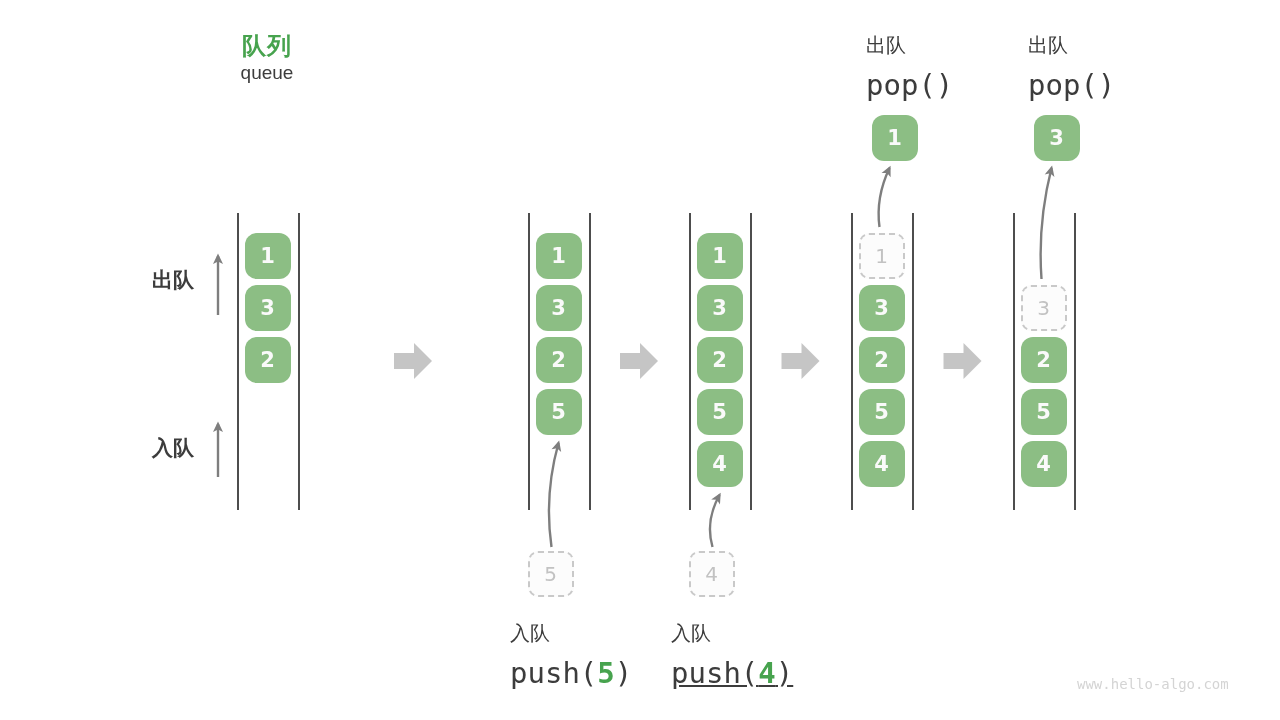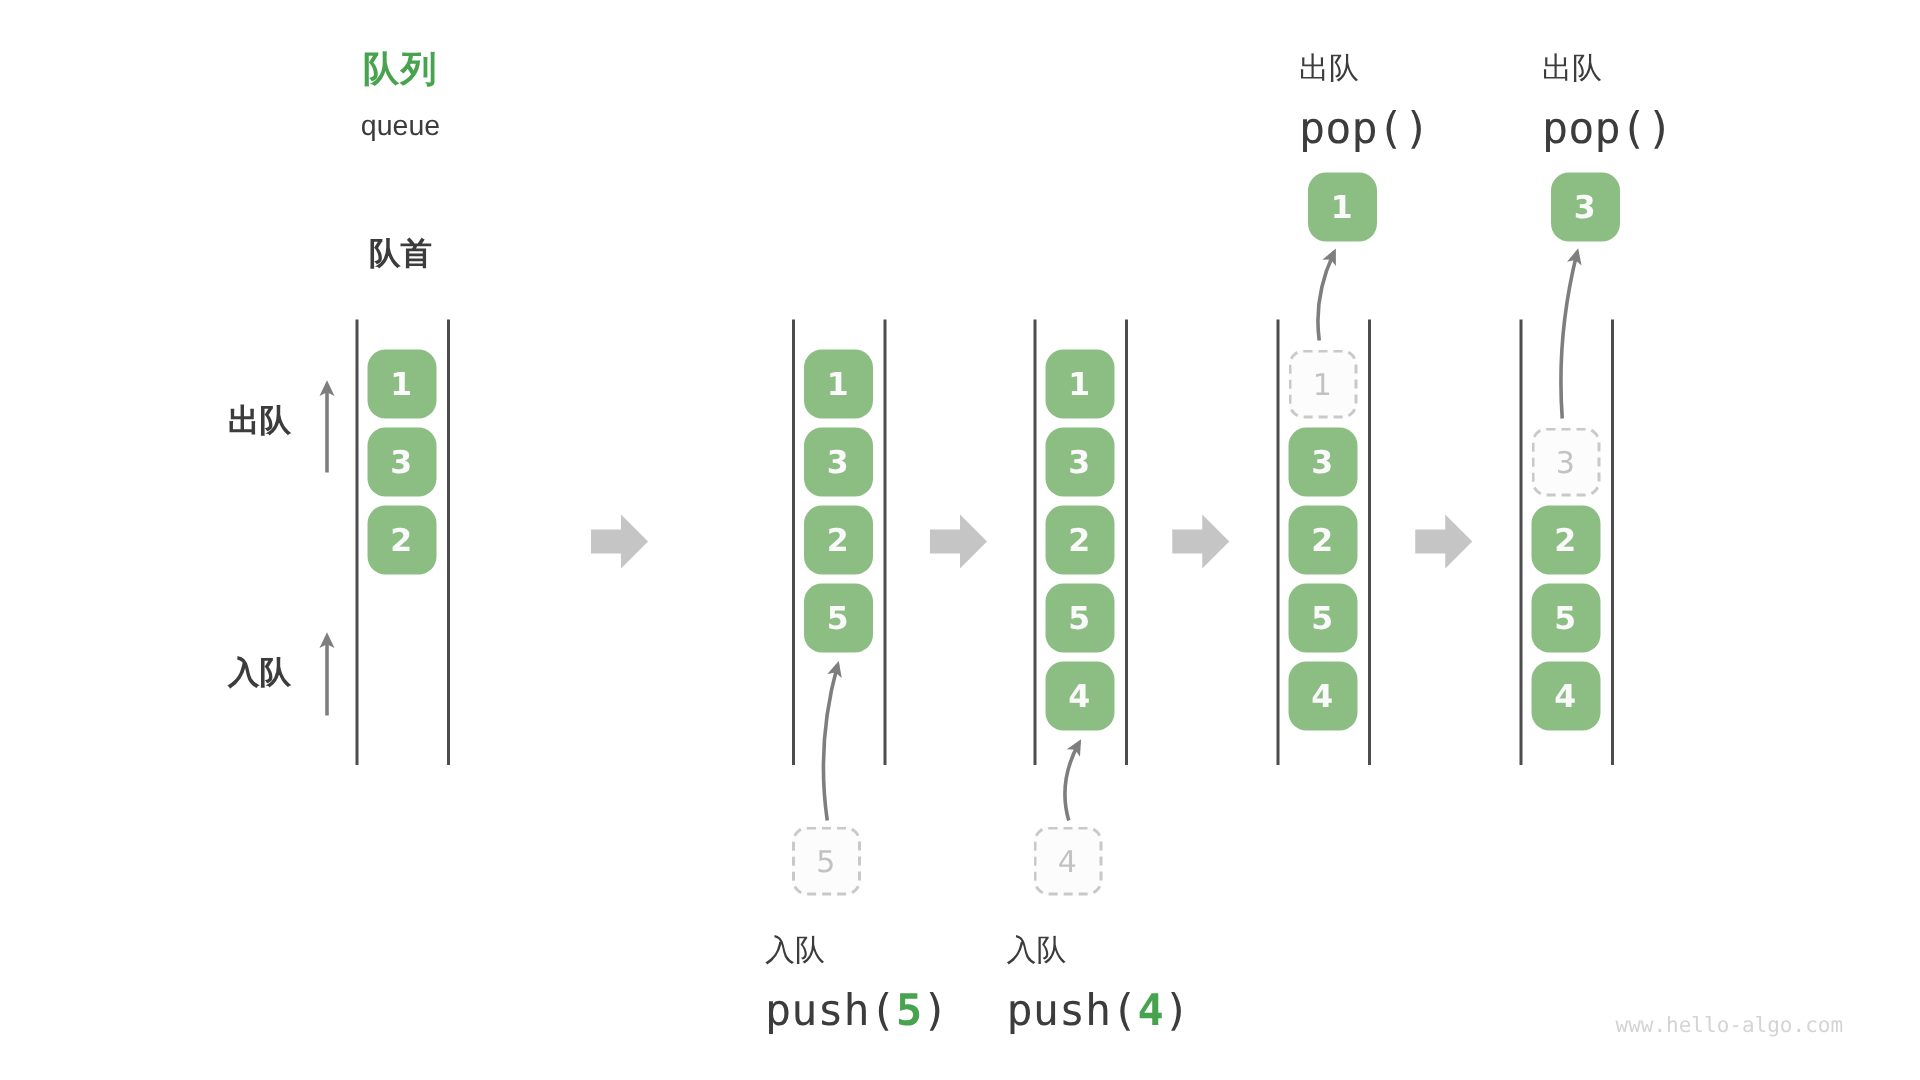--- a/index.html
+++ b/index.html
@@ -4,21 +4,21 @@
 <style>
   html,body { margin:0; padding:0; background:#ffffff; }
   .stage {
     position:relative; width:1280px; height:720px; background:#ffffff;
     font-family:"Liberation Sans","DejaVu Sans",sans-serif; overflow:hidden;
   }
   .overlay { position:absolute; left:0; top:0; width:1280px; height:720px; pointer-events:none; }
 
   .title-block { position:absolute; left:200px; top:30px; width:134px; text-align:center; }
   .title-zh { font-size:24px; font-weight:bold; color:var(--accent-green); letter-spacing:1px; }
-  .title-en { font-size:19px; color:var(--text-dark); margin-top:12px; }
+  .title-en { font-size:19px; color:var(--text-dark); margin-top:0; }
 
   .zh-label { position:absolute; font-size:21px; font-weight:bold; color:var(--text-dark); }
   .centered { width:134px; text-align:center; }
 
   .vline { position:absolute; top:213px; height:297px; width:2px; background:var(--line-gray); }
 
   .cell {
     position:absolute; width:46px; height:46px; border-radius:12px;
     background:var(--box-green); color:var(--cell-text);
     font-size:21px; font-weight:bold;
@@ -64,21 +64,20 @@
         <polygon points="943.5,353 963.5,353 963.5,343 981.5,361 963.5,379 963.5,369 943.5,369" fill="#C5C5C5"></polygon>
         <path d="M 1041.5 279 Q 1037.5 223.5 1051.5 168" fill="none" stroke="#7E7E7E" stroke-width="2.4" marker-end="url(#arrowhead)"></path>
       </g>
   </svg>
 
   <div class="title-block">
     <div class="title-zh">队列</div>
     <div class="title-en">queue</div>
   </div>
 
-  <div class="zh-label centered" style="left:200px; top:155px;">队首</div>
 
   <div class="zh-label" style="left:152px; top:266px;">出队</div>
   <div class="zh-label" style="left:152px; top:434px;">入队</div>
 
   <div id="columns">
       <div class="vline" style="left: 237px;"></div>
       <div class="vline" style="left: 298px;"></div>
       <div class="cell" style="left: 244.5px; top: 233px;">1</div>
       <div class="cell" style="left: 244.5px; top: 285px;">3</div>
       <div class="cell" style="left: 244.5px; top: 337px;">2</div>
@@ -93,21 +92,21 @@
       <div class="op-code" style="left: 510px; top: 656px;"><span>push(</span><span class="arg">5</span><span>)</span></div>
       <div class="vline" style="left: 689px;"></div>
       <div class="vline" style="left: 750px;"></div>
       <div class="cell" style="left: 696.5px; top: 233px;">1</div>
       <div class="cell" style="left: 696.5px; top: 285px;">3</div>
       <div class="cell" style="left: 696.5px; top: 337px;">2</div>
       <div class="cell" style="left: 696.5px; top: 389px;">5</div>
       <div class="cell" style="left: 696.5px; top: 441px;">4</div>
       <div class="cell ghost" style="left: 688.5px; top: 551px;">4</div>
       <div class="op-label" style="left: 671px; top: 620px;">入队</div>
-      <div class="op-code" style="left: 671px; top: 656px;"><span>push(</span><span class="arg">4</span><span>)</span></div>
+      <div class="op-code" style="left: 671px; top: 656px; text-decoration: underline;"><span>push(</span><span class="arg">4</span><span>)</span></div>
       <div class="vline" style="left: 851px;"></div>
       <div class="vline" style="left: 912px;"></div>
       <div class="cell ghost" style="left: 858.5px; top: 233px;">1</div>
       <div class="cell" style="left: 858.5px; top: 285px;">3</div>
       <div class="cell" style="left: 858.5px; top: 337px;">2</div>
       <div class="cell" style="left: 858.5px; top: 389px;">5</div>
       <div class="cell" style="left: 858.5px; top: 441px;">4</div>
       <div class="cell" style="left: 871.5px; top: 115px;">1</div>
       <div class="op-label" style="left: 866px; top: 32px;">出队</div>
       <div class="op-code" style="left: 866px; top: 68px;">pop()</div>

